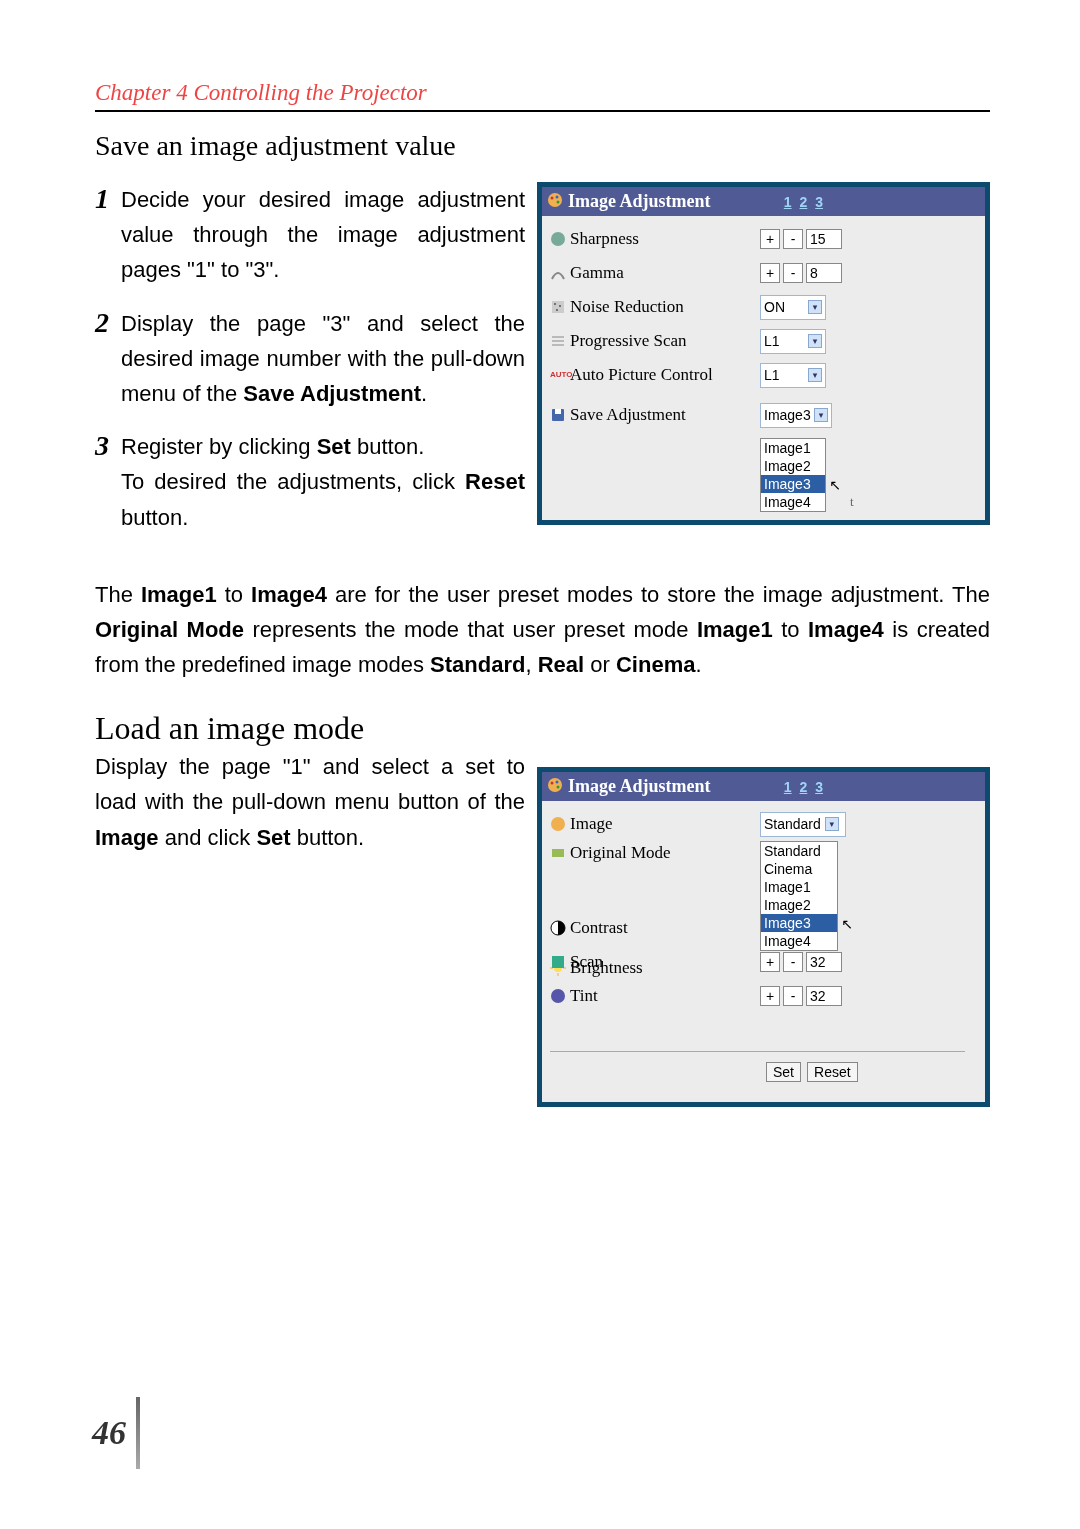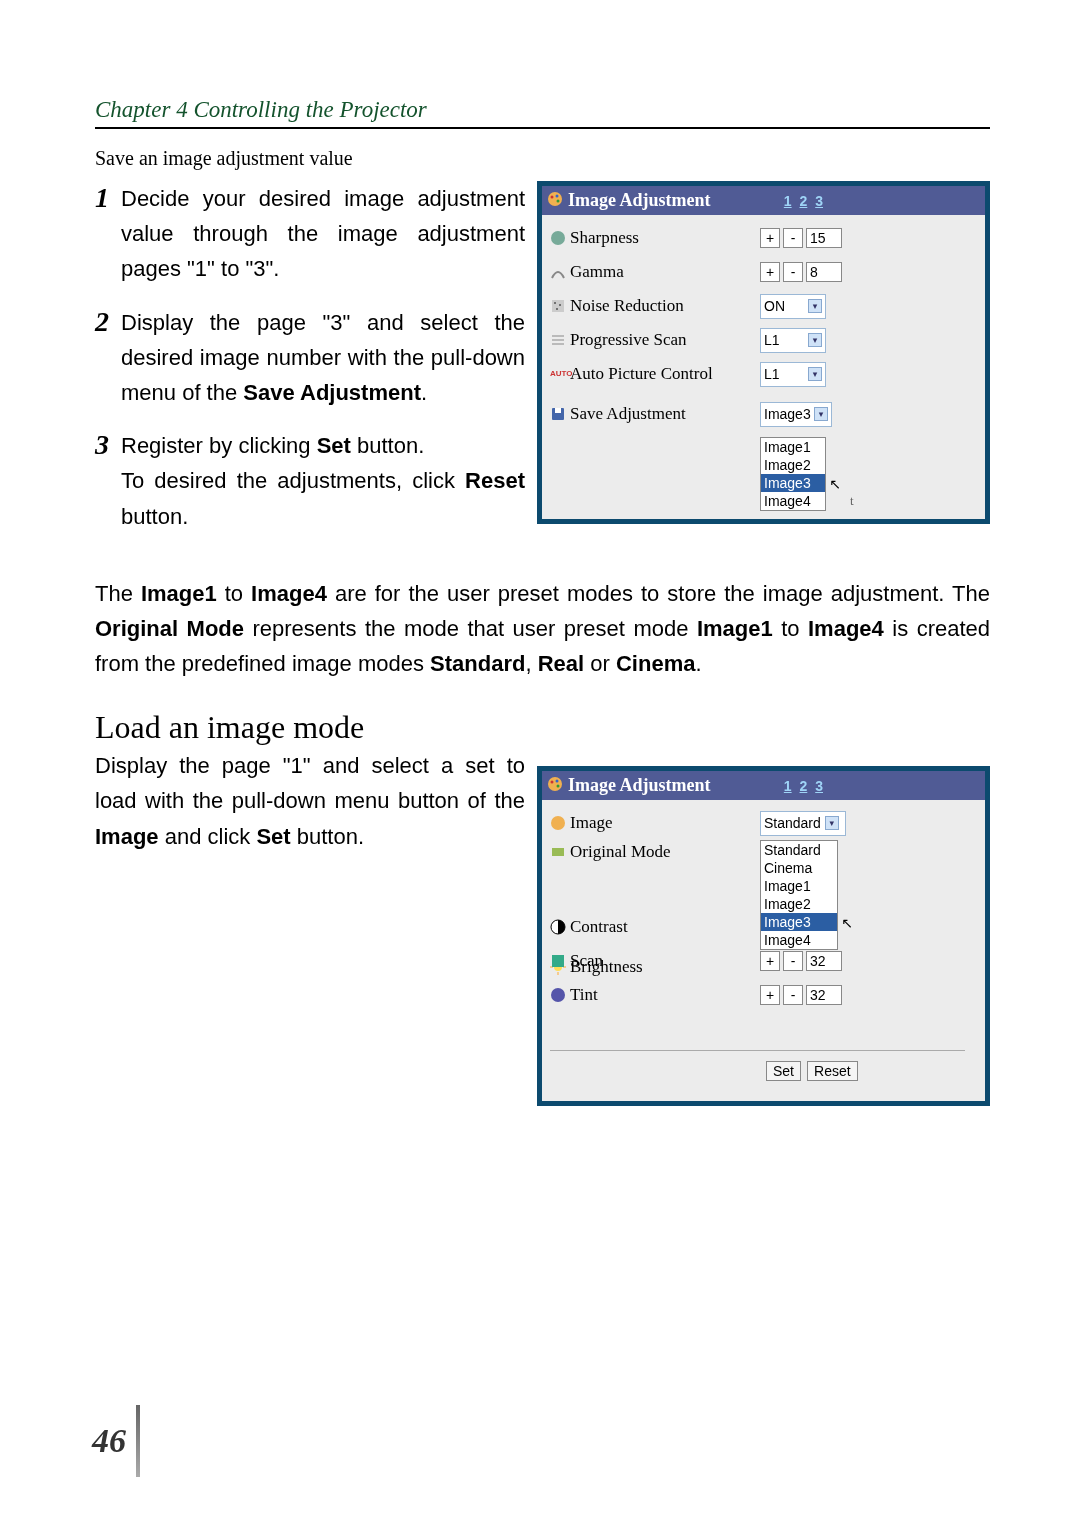--- a/index.html
+++ b/index.html
@@ -1,20 +1,20 @@
 <!DOCTYPE html>
 <html><head>
 <meta charset="utf-8">
 <style>
 * { box-sizing: border-box; margin: 0; padding: 0; }
 body { background: #fff; width: 1080px; height: 1529px; font-family: Arial, Helvetica, sans-serif; color: #000; position: relative; }
 .page { padding: 80px 90px 0 95px; }
-.chapter-hdr { font-family: 'Times New Roman', Times, serif; font-style: italic; font-size: 23px; color: #14532d; margin-bottom: 4px; margin-top: 17px; }
+.chapter-hdr { font-family: 'Times New Roman', Times, serif; font-style: italic; font-size: 23px; color: #ef4444; margin-bottom: 4px; }
 .rule { border: none; border-top: 2px solid #000; margin-bottom: 18px; }
-.section-title { font-family: 'Times New Roman', Times, serif; font-size: 20px; font-weight: normal; color: #000; margin-bottom: 11px; }
+.section-title { font-family: 'Times New Roman', Times, serif; font-size: 28px; font-weight: normal; color: #000; margin-bottom: 20px; }
 .section-title2 { font-family: 'Times New Roman', Times, serif; font-size: 32px; font-weight: normal; color: #000; margin-bottom: 2px; }
 .top-area { display: flex; gap: 12px; align-items: flex-start; }
 .left-col { flex: 0 0 430px; }
 .left-col2 { flex: 0 0 430px; }
 .steps { font-size: 22px; line-height: 1.6; font-family: Arial, sans-serif; }
 .step { display: flex; margin-bottom: 18px; }
 .step-num { font-family: 'Times New Roman', Times, serif; font-weight: bold; font-style: italic; font-size: 28px; width: 26px; flex-shrink: 0; line-height: 1.2; }
 .step-body { flex: 1; text-align: justify; }
 .bold { font-weight: bold; }
 .panel { flex: 1; border: 5px solid #0c4a6e; background: #f5f5f5; font-family: 'Times New Roman', Times, serif; }
@@ -33,21 +33,21 @@
 .sel .lbl { min-width: 40px; }
 .dropdown { border: 1px solid #888; background: #fff; font-family: Arial; font-size: 14px; width: 66px; margin-left: 210px; margin-top: 6px; }
 .dropdown div { padding: 0 3px; height: 18px; line-height: 18px; }
 .dropdown .hl { background: #2b5ea3; color: #fff; position: relative; }
 .cursor-glyph { position: absolute; right: -16px; top: 1px; color: #000; font-size: 14px; }
 .para { font-size: 22px; line-height: 1.6; margin-top: 24px; text-align: justify; }
 .sec2 { margin-top: 28px; }
 .desc2 { font-size: 22px; line-height: 1.6; text-align: justify; }
 .panel-footer { background: #ececec; padding: 10px 8px 12px 216px; display: flex; gap: 6px; border-top: 1px solid #aaa; margin-top: 38px; }
 .btn { border: 1px solid #888; background: #f5f5f5; font-family: Arial; font-size: 14px; padding: 1px 6px; }
-.page-num-bar { position: absolute; left: 92px; bottom: 52px; display: flex; align-items: center; }
+.page-num-bar { position: absolute; left: 92px; bottom: 60px; display: flex; align-items: center; }
 .pnum { font-family: 'Times New Roman', Times, serif; font-style: italic; font-size: 34px; font-weight: bold; color: #333; margin-right: 10px; }
 .pbar { width: 4px; height: 72px; background: linear-gradient(#666,#aaa); }
 .dropdown2 { border: 1px solid #888; background: #fff; font-family: Arial; font-size: 14px; width: 78px; }
 .dropdown2 div { padding: 0 3px; height: 18px; line-height: 18px; }
 .dropdown2 .hl { background: #2b5ea3; color: #fff; position: relative; }
 .cutoff-txt { font-size: 13px; color: #666; position: absolute; right: 8px; top: -1px; }
 </style>
 </head>
 <body>
 

